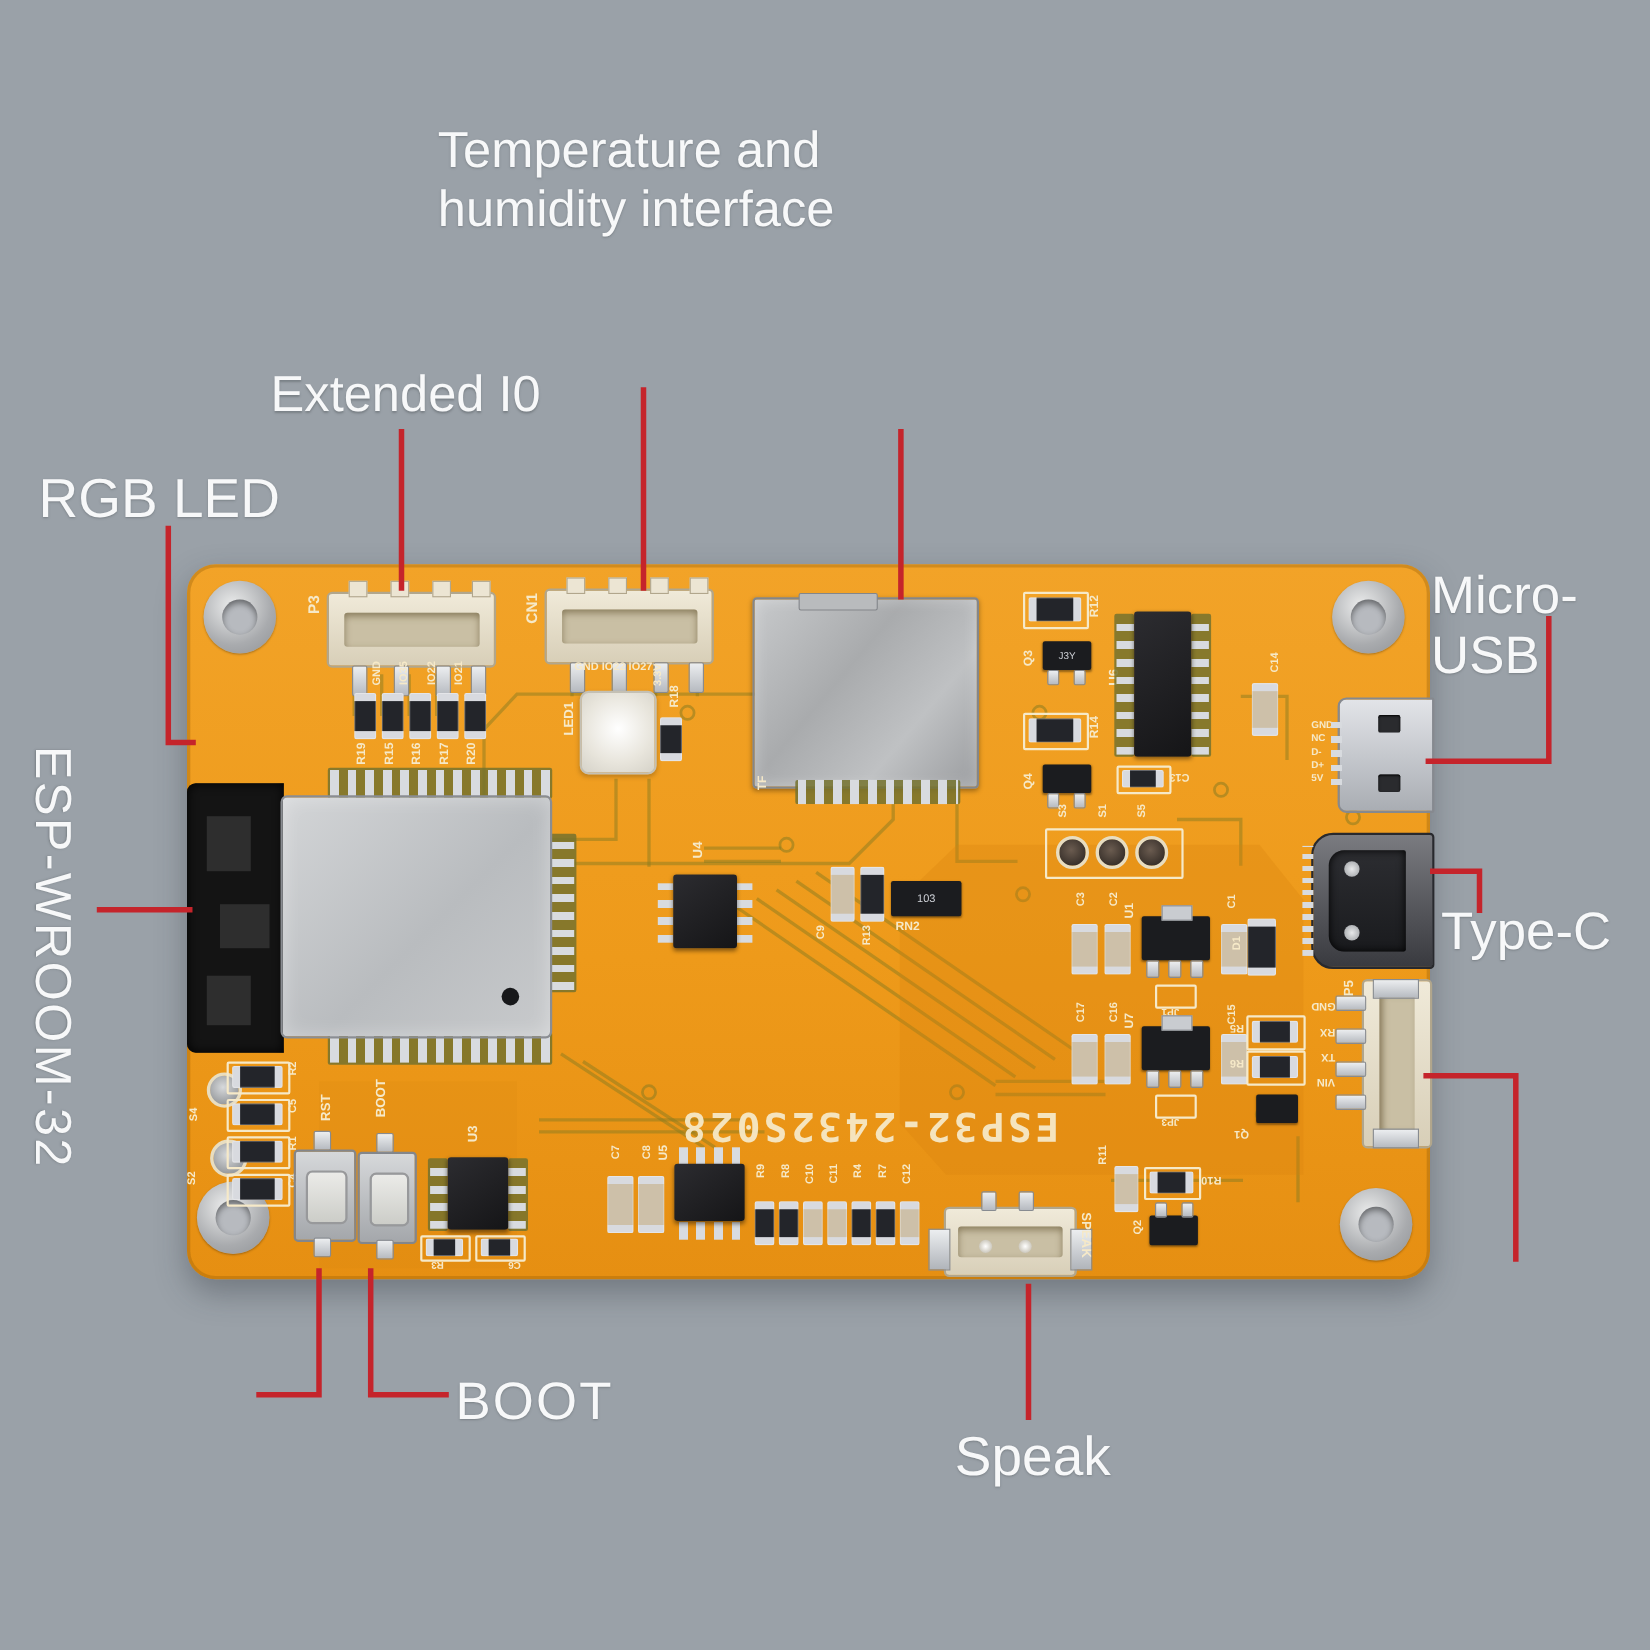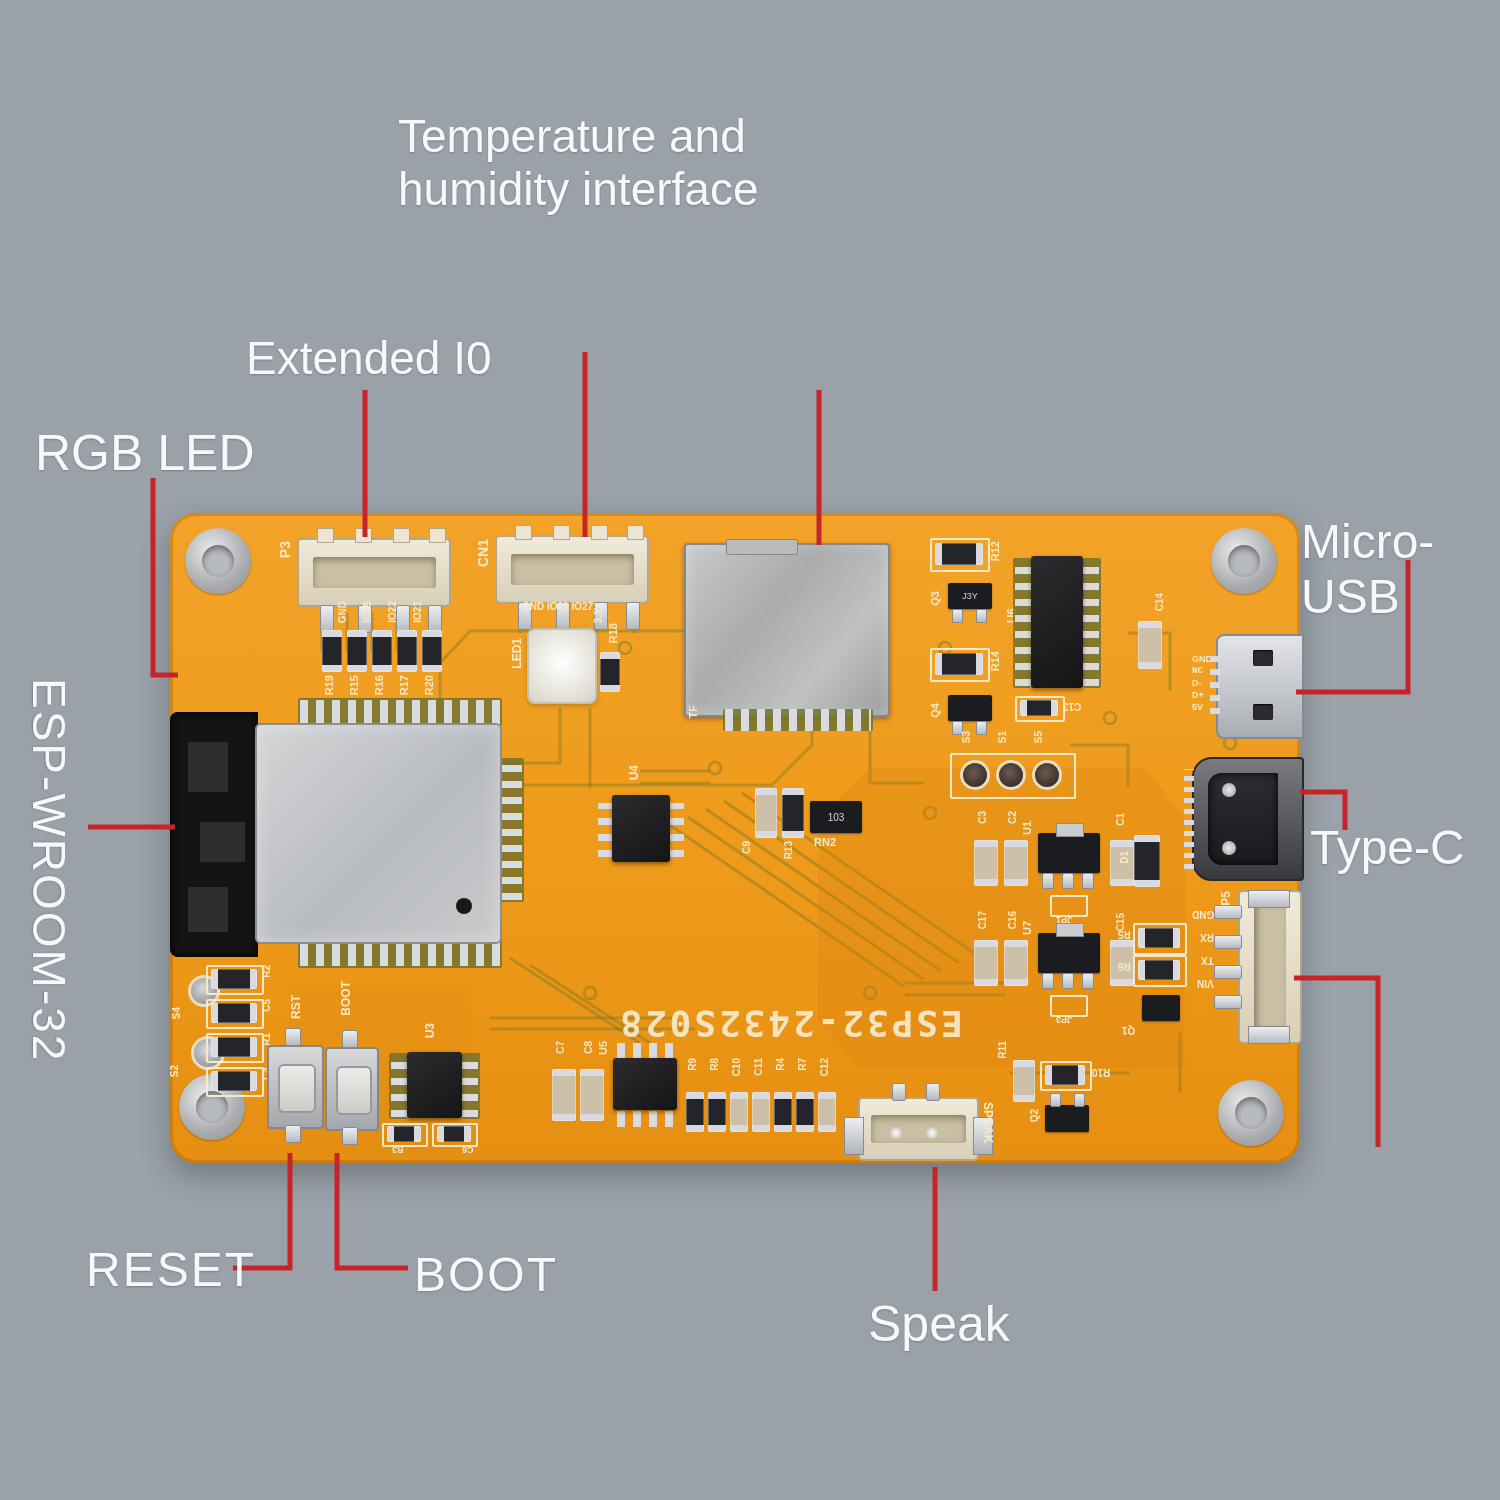--- a/index.html
+++ b/index.html
@@ -180,21 +180,21 @@
     <div class="pinsv" style="left:913px;top:47px;width:16px;height:126px;"></div>
     <div class="chip" style="left:861px;top:43px;width:52px;height:132px;"></div>
     <div class="sbox" style="left:845px;top:183px;width:46px;height:22px;"></div>
     <div class="smdh" style="left:850px;top:187px;width:36px;height:14px;"></div>
     <div class="silk" style="left:893px;top:188px;font-size:10px;transform:rotate(180deg);">C13</div>
     <div class="silk vtext" style="left:985px;top:80px;font-size:10px;">C14</div>
     <div class="capv" style="left:968px;top:108px;width:22px;height:46px;"></div>
 
     <div style="position:absolute;left:1022px;top:142px;width:22px;display:flex;flex-direction:column;gap:3px;">
       <span class="silk" style="position:static;font-size:9px;">GND</span>
-      <span class="silk" style="position:static;font-size:9px;font-family:Liberation Mono, monospace;">NC</span>
+      <span class="silk" style="position:static;font-size:9px;">NC</span>
       <span class="silk" style="position:static;font-size:9px;">D-</span>
       <span class="silk" style="position:static;font-size:9px;">D+</span>
       <span class="silk" style="position:static;font-size:9px;">5V</span>
     </div>
     <div class="musb" style="left:1046px;top:121px;width:84px;height:101px;">
       <div class="darkhole" style="left:35px;top:14px;width:20px;height:16px;"></div>
       <div class="darkhole" style="left:35px;top:68px;width:20px;height:16px;"></div>
       <div style="position:absolute;left:-8px;top:18px;width:10px;height:60px;background:repeating-linear-gradient(0deg,#d8dbdf 0 6px,rgba(0,0,0,0) 6px 13px);"></div>
     </div>
 
@@ -290,21 +290,21 @@
     </div>
 
     <div class="silk vtext" style="left:458px;top:252px;font-size:12px;">U4</div>
     <div class="pinsv" style="left:428px;top:290px;width:14px;height:54px;"></div>
     <div class="pinsv" style="left:500px;top:290px;width:14px;height:54px;"></div>
     <div class="chip" style="left:442px;top:282px;width:58px;height:67px;"></div>
     <div class="silk vtext" style="left:572px;top:328px;font-size:10px;">C9</div>
     <div class="capv" style="left:585px;top:275px;width:20px;height:48px;"></div>
     <div class="silk vtext" style="left:614px;top:328px;font-size:10px;">R13</div>
     <div class="smdv" style="left:612px;top:275px;width:20px;height:48px;"></div>
-    <div class="sot" style="left:640px;top:288px;width:52px;height:32px;color:#cfd2d8;font-size:10px;display:flex;align-items:center;justify-content:center;">
+    <div class="sot" style="left:640px;top:288px;width:64px;height:32px;color:#cfd2d8;font-size:10px;display:flex;align-items:center;justify-content:center;">
         <span>103</span>
       </div>
     <div class="silk" style="left:644px;top:324px;font-size:11px;">RN2</div>
 
     <div class="silk vtext" style="left:2px;top:494px;font-size:10px;">S4</div>
     <div class="padcirc" style="left:18px;top:462px;width:26px;height:26px;background:radial-gradient(circle at 45% 40%,#d7d9db,#9a9da0 70%);"></div>
     <div class="silk vtext" style="left:0px;top:552px;font-size:10px;">S2</div>
     <div class="padcirc" style="left:21px;top:523px;width:28px;height:28px;background:radial-gradient(circle at 45% 40%,#d7d9db,#9a9da0 70%);"></div>
     <div class="sbox" style="left:36px;top:452px;width:54px;height:26px;"></div>
     <div class="smdh" style="left:41px;top:456px;width:44px;height:18px;"></div>
@@ -409,17 +409,16 @@
     </g>
   </svg>
 
   <div class="lbl" style="left:398px;top:110px;font-size:46px;line-height:53px;">Temperature and
 humidity interface</div>
   <div class="lbl" style="left:246px;top:331px;font-size:46px;">Extended I0</div>
   <div class="lbl" style="left:35px;top:424px;font-size:50px;">RGB LED</div>
   <div class="lbl" style="left:1301px;top:514px;font-size:48px;">Micro-USB</div>
   <div class="lbl vread" style="left:22px;top:678px;font-size:46px;letter-spacing:2px;">ESP-WROOM-32</div>
   <div class="lbl" style="left:1310px;top:820px;font-size:48px;">Type-C</div>
-  <div class="lbl" style="left:86px;top:1242px;font-size:48px;letter-spacing:2px;">RESET</div>
   <div class="lbl" style="left:414px;top:1247px;font-size:48px;letter-spacing:2px;">BOOT</div>
   <div class="lbl" style="left:868px;top:1295px;font-size:50px;">Speak</div>
 
 </div>
 
 </body></html>

